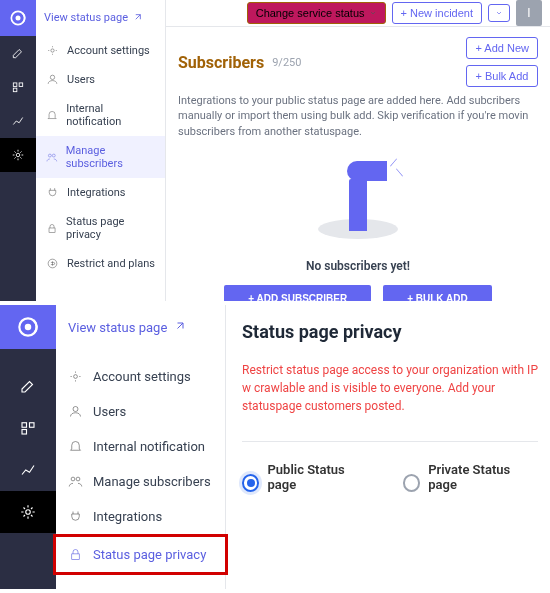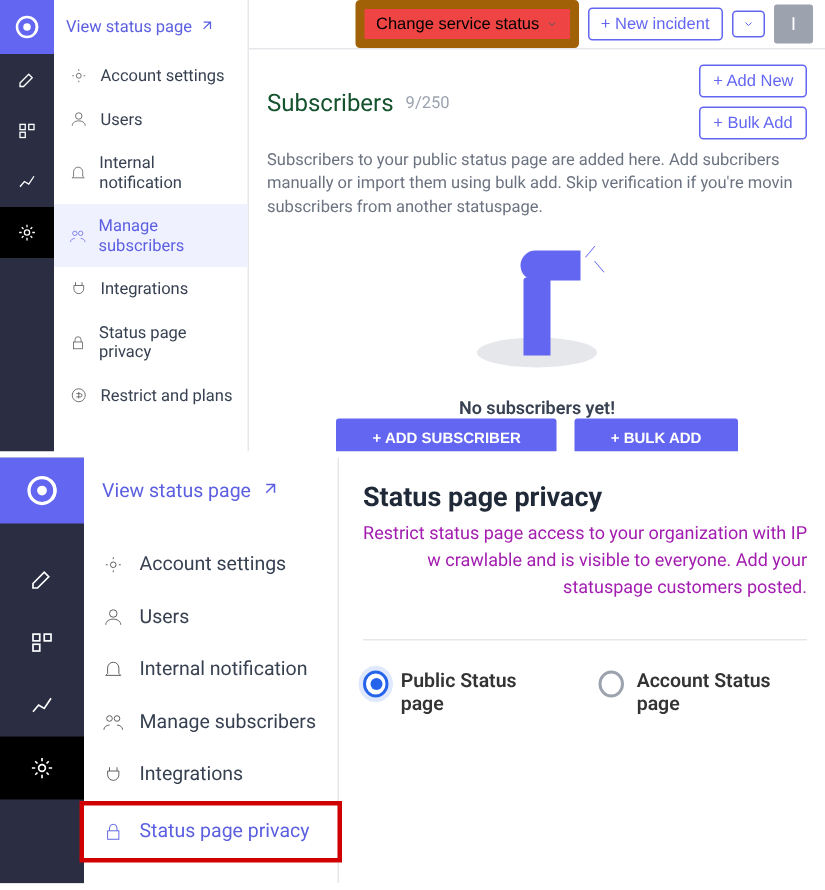--- a/index.html
+++ b/index.html
@@ -20,41 +20,41 @@
   
   .s1-nav-list { list-style:none; }
   .s1-nav-list li { display:flex; align-items:center; gap:8px; padding:8px 10px; font-size:11px; cursor:pointer; color:#374151;}
   .s1-nav-list li svg { width:13px; height:13px; stroke:#555; fill:none;}
   .s1-nav-list li.active { color:#5b5fe0; background:#f0f1ff;}
   .s1-nav-list li.active svg { stroke:#5b5fe0; }
   
   .s1-main { flex:1; display:flex; flex-direction:column; overflow:hidden;}
   .s1-header { height:36px; display:flex; align-items:center; justify-content:flex-end; gap:6px; padding:0 8px; border-bottom:1px solid #e5e7eb;}
   .btn { border:1px solid #d1d5db; background:#fff; padding:4px 8px; font-size:11px; border-radius:3px; cursor:pointer; display:flex; align-items:center; gap:4px;}
-  .btn-ghost { border:6px solid #a16207; background:#ef4444;}
+  .btn-ghost { border:1px solid #a16207; background:#be185d;}
   .btn-primary-outline { border:1px solid #6366f1; color:#6366f1;text-align:right; }
   .avatar { width:26px; height:26px; background:#9ca3af; color:#fff; display:flex; align-items:center; justify-content:center; font-size:12px; border-radius:2px;}
   
   .s1-content { padding:10px 12px; flex:1;}
   .s1-title-row { display:flex; align-items:center; gap:8px;}
-  .s1-title { font-size:16px; font-weight:400; color:#14532d;}
+  .s1-title { font-size:16px; font-weight:700; color:#a16207;}
   .s1-count { font-size:11px; color:#9ca3af;}
   .s1-title-actions { margin-left:auto; display:flex; gap:6px;flex-direction:column;}
   .s1-desc { font-size:11px; color:#6b7280; margin-top:6px; max-width:360px; line-height:1.4;}
   
   .empty { display:flex; flex-direction:column; align-items:center; margin-top:18px;}
   .periscope { position:relative; width:90px; height:90px;}
   .periscope .shadow { position:absolute; bottom:8px; left:50%; transform:translateX(-50%); width:80px; height:20px; background:#e5e7eb; border-radius:50%;}
   .periscope .tube { position:absolute; left:50%; transform:translateX(-50%); bottom:16px; width:18px; height:52px; background:#6366f1; border-radius:2px 2px 0 0;}
   .periscope .head { position:absolute; left:calc(50% + 9px); transform:translateX(-50%); top:4px; width:40px; height:20px; background:#6366f1; border-radius:10px 0 0 10px;}
   .periscope .spark1,.periscope .spark2,.periscope .spark3{position:absolute;color:#6366f1;font-size:10px;}
   .periscope .spark1{top:0;right:6px;}
   .periscope .spark2{top:10px;right:0;}
   .empty-text { margin-top:12px; font-size:12px; font-weight:600; color:#374151;}
-  .empty-actions { display:flex; gap:12px; margin-top:0;}
+  .empty-actions { display:flex; gap:12px; margin-top:12px;}
   .btn-solid { background:#6366f1; color:#fff; border:none; padding:8px 24px; font-size:10px; font-weight:600; border-radius:2px; cursor:pointer;}
   
   
   .s2 { height:284px; display:flex; overflow:hidden; }
   .s2-rail { width:56px; background:#2b2e43; display:flex; flex-direction:column; align-items:center;}
   .s2-rail .logo { width:56px; height:44px; background:#6366f1; display:flex; align-items:center; justify-content:center;}
   .s2-rail .logo svg { width:26px; height:26px;}
   .s2-rail .gap { height:16px;}
   .s2-rail .rail-item { width:56px; height:42px; display:flex; align-items:center; justify-content:center; cursor:pointer;}
   .s2-rail .rail-item.active { background:#000;}
@@ -65,24 +65,24 @@
   .s2-topbar a { color:#5b5fe0; font-size:13px; display:flex; align-items:center; gap:6px;}
   .s2-nav-list { list-style:none; padding-top:10px;}
   .s2-nav-list li { display:flex; align-items:center; gap:10px; padding:10px 12px; font-size:13px; cursor:pointer; color:#374151;}
   .s2-nav-list li svg { width:15px; height:15px; stroke:#555; fill:none;}
   .s2-nav-list li.active { color:#5b5fe0;}
   .s2-nav-list li.active svg { stroke:#5b5fe0;}
   .highlight-box { border:3px solid #d10000; margin:0 -3px;}
   
   .s2-main { flex:1; padding:16px 12px 0 16px; overflow:hidden;}
   .s2-title { font-size:18px; font-weight:700; color:#1f2937;}
-  .s2-desc { font-size:12px; color:#a21caf; margin-top:4px; line-height:1.5;text-align:right;}
+  .s2-desc { font-size:12px; color:#ef4444; margin-top:19px; line-height:1.5;}
   .hr { border:none; border-top:1px solid #e5e7eb; margin:26px 0 20px 0;}
   .radio-row { display:flex; gap:30px; align-items:center;}
-  .radio { display:flex; align-items:flex-start; gap:8px; font-size:13px; font-weight:600; cursor:pointer;}
+  .radio { display:flex; align-items:flex-end; gap:8px; font-size:13px; font-weight:600; cursor:pointer;}
   .radio-dot { width:18px; height:18px; border-radius:50%; border:2px solid #9ca3af; display:flex; align-items:center; justify-content:center;}
   .radio.checked .radio-dot { border-color:#2563eb; box-shadow:0 0 0 3px rgba(37,99,235,0.15);}
   .radio.checked .radio-dot::after { content:""; width:8px; height:8px; border-radius:50%; background:#2563eb;}
   
   a { text-decoration:none; }
 </style>
 </head>
 <body>
 
 <div class="s1">
@@ -199,21 +199,21 @@
     </div>
     <div class="s1-content">
       <div class="s1-title-row">
         <span class="s1-title">Subscribers</span>
         <span class="s1-count">9/250</span>
         <div class="s1-title-actions">
           <button class="btn btn-primary-outline">+ Add New</button>
           <button class="btn btn-primary-outline">+ Bulk Add</button>
         </div>
       </div>
-      <p class="s1-desc">Subscribers to your public status page are added here. Add subcribers manually or import them using bulk add. Skip verification if you're movin subscribers from another statuspage.</p>
+      <p class="s1-desc">Integrations to your public status page are added here. Add subcribers manually or import them using bulk add. Skip verification if you're movin subscribers from another statuspage.</p>
       <div class="empty">
         <div class="periscope">
           <div class="shadow"></div>
             <div class="tube"></div>
             <div class="head"></div>
           <span class="spark1">⟋</span>
             <span class="spark2">⟍</span>
         </div>
         <div class="empty-text">No subscribers yet!</div>
         <div class="empty-actions">
@@ -320,17 +320,17 @@
     <div class="s2-title">Status page privacy</div>
     <p class="s2-desc">Restrict status page access to your organization with IP w crawlable and is visible to everyone. Add your statuspage customers posted.</p>
     <hr class="hr">
     <div class="radio-row">
       <label class="radio checked">
         <span class="radio-dot"></span>
         <span>Public Status page</span>
       </label>
       <label class="radio">
         <span class="radio-dot"></span>
-        <span>Account Status page</span>
+        <span>Private Status page</span>
       </label>
     </div>
   </div>
 </div>
 
 </body></html>

